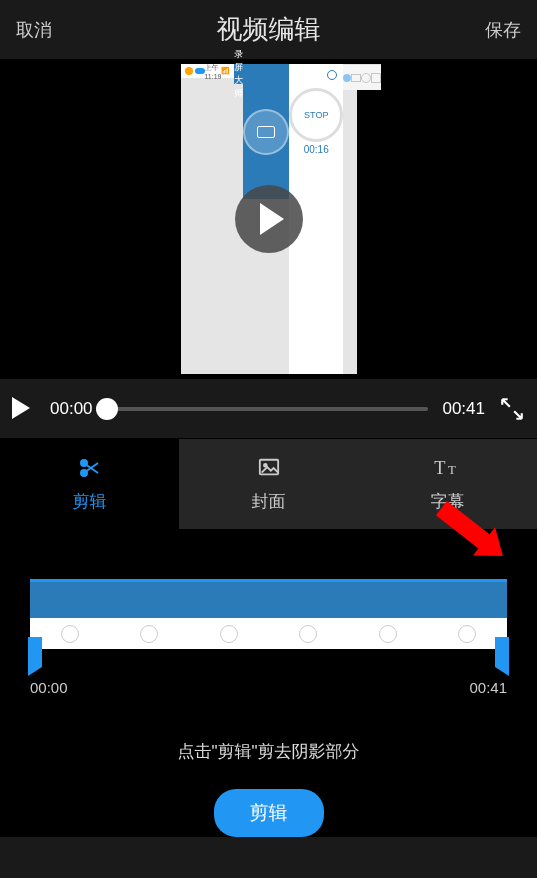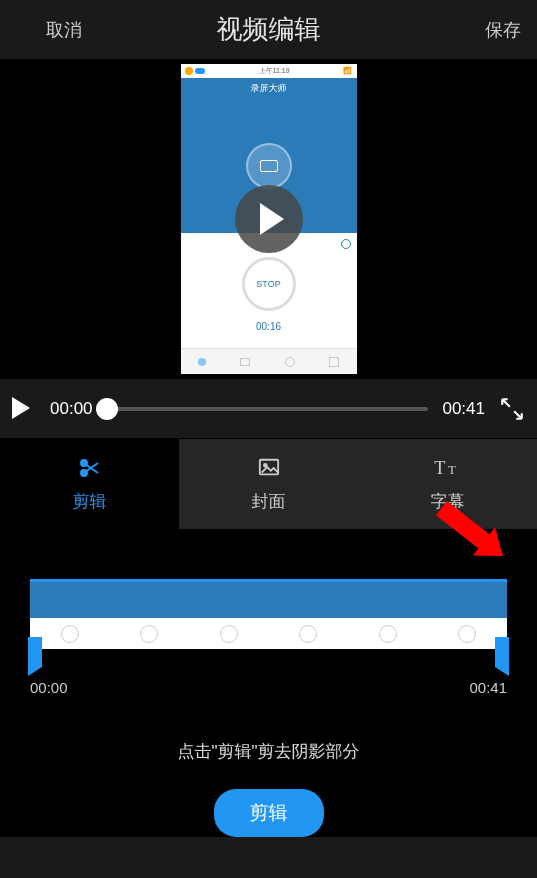--- a/index.html
+++ b/index.html
@@ -20,42 +20,41 @@
       display: flex;
       justify-content: space-between;
       align-items: center;
       padding: 12px 16px;
       background: #1a1a1a;
     }
     .header-btn {
       font-size: 18px;
       color: #ccc;
       cursor: pointer;
-      margin-left: 30px;
     }
     .header-title {
       font-size: 26px;
       color: #e5e5e5;
       font-weight: 400;
     }
     .preview-area {
       height: 320px;
       background: #000;
       display: flex;
       justify-content: center;
       align-items: center;
       position: relative;
     }
     .phone-preview {
       width: 176px;
       height: 310px;
-      background: #404040;
-      position: relative;
-      display: flex;
-      flex-direction: column;
+      background: #e5e5e5;
+      position: relative;
+      display: flex;
+      flex-direction: row;
     }
     .phone-status {
       height: 14px;
       background: #fff;
       display: flex;
       align-items: center;
       padding: 0 4px;
       font-size: 7px;
       color: #555;
       justify-content: space-between;
@@ -117,21 +116,21 @@
       border: 3px solid #ddd;
       display: flex;
       align-items: center;
       justify-content: center;
       color: #2b7bb9;
       font-size: 9px;
     }
     .time-display {
       color: #2b7bb9;
       font-size: 10px;
-      margin-top: 10px;
+      margin-top: 2px;
     }
     .phone-nav {
       height: 26px;
       background: #f5f5f5;
       display: flex;
       justify-content: space-around;
       align-items: center;
       border-top: 1px solid #e0e0e0;
     }
     .phone-nav-item {

